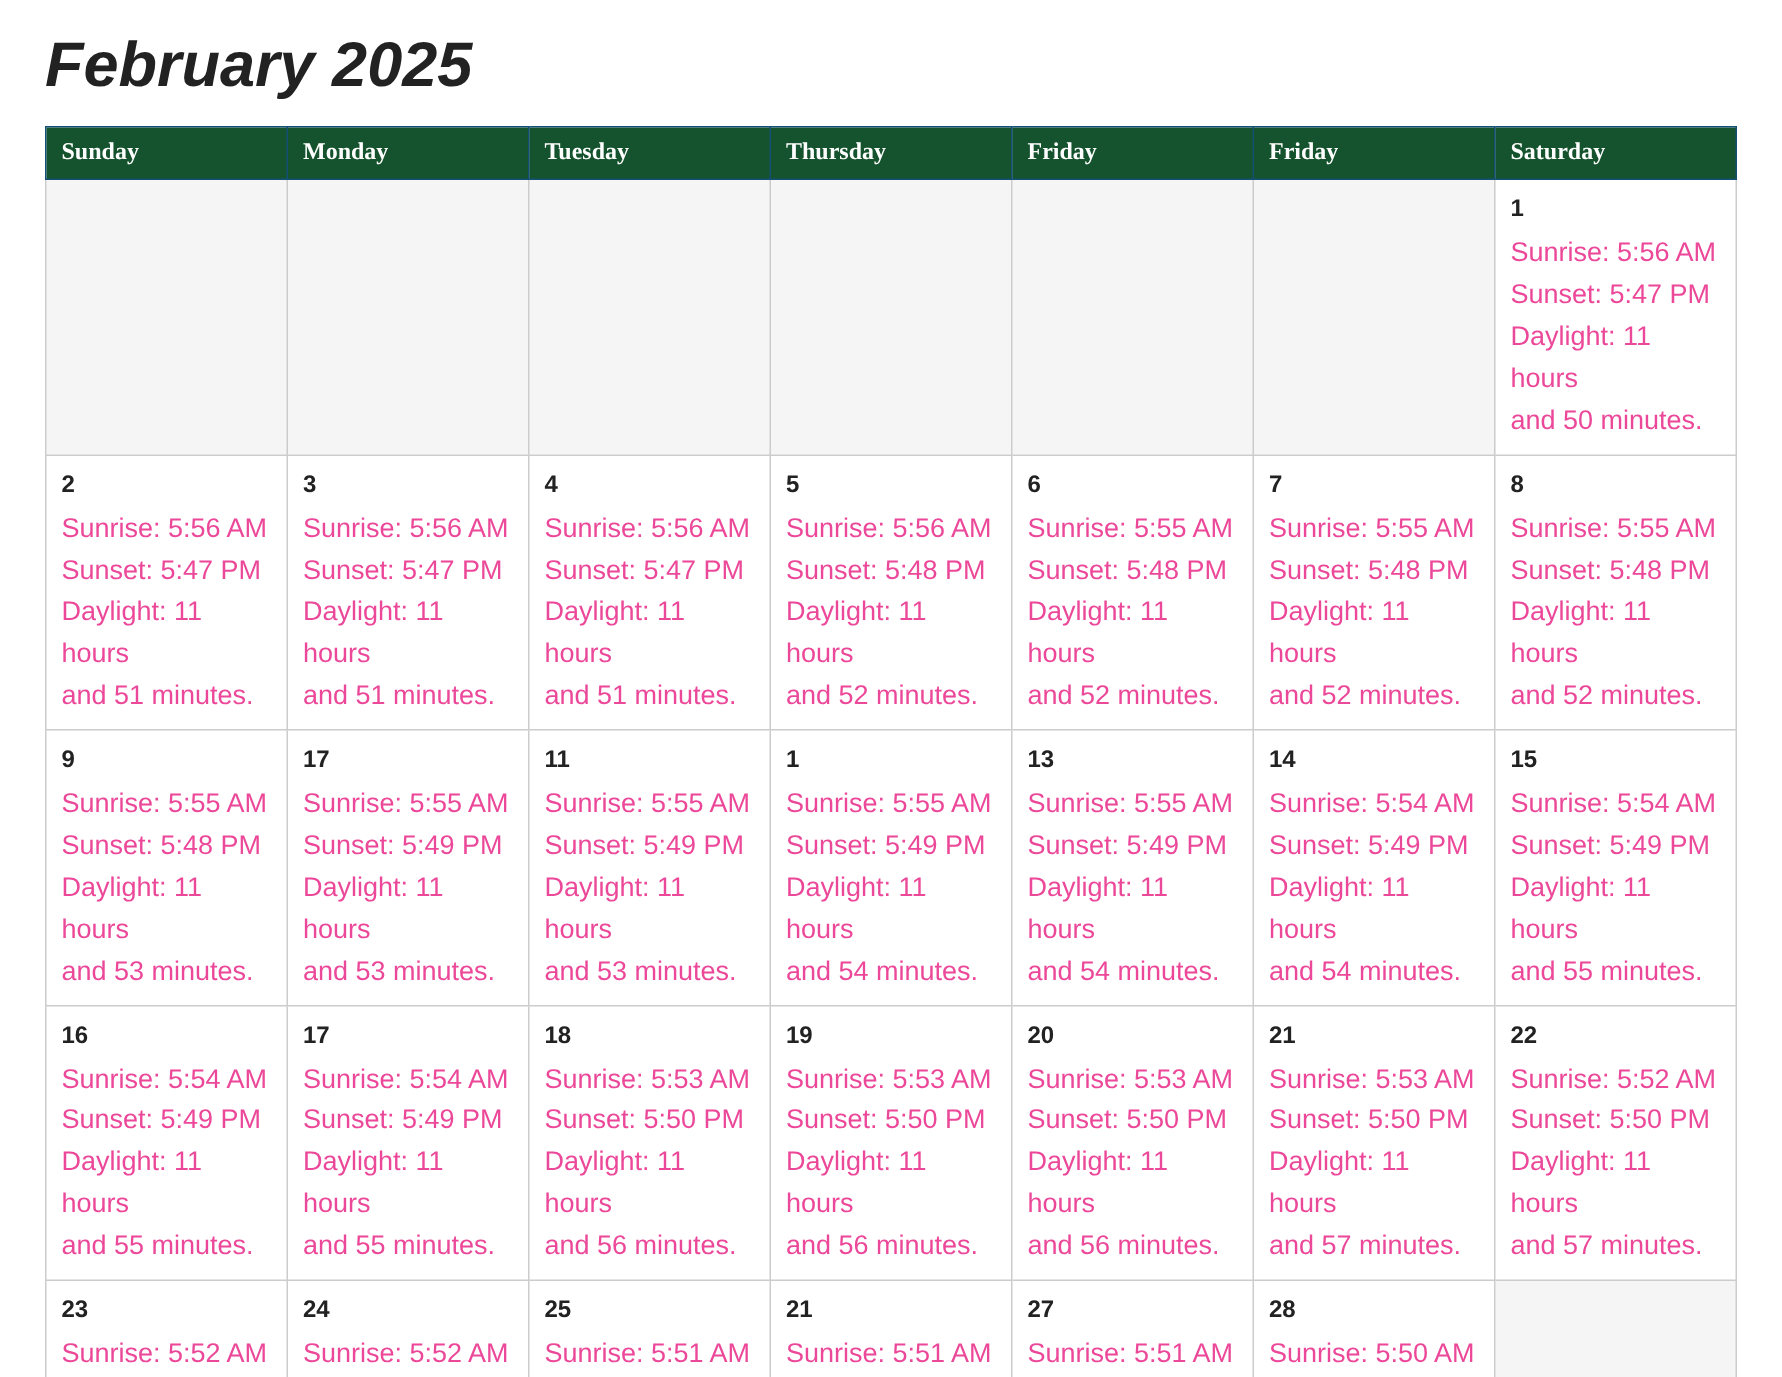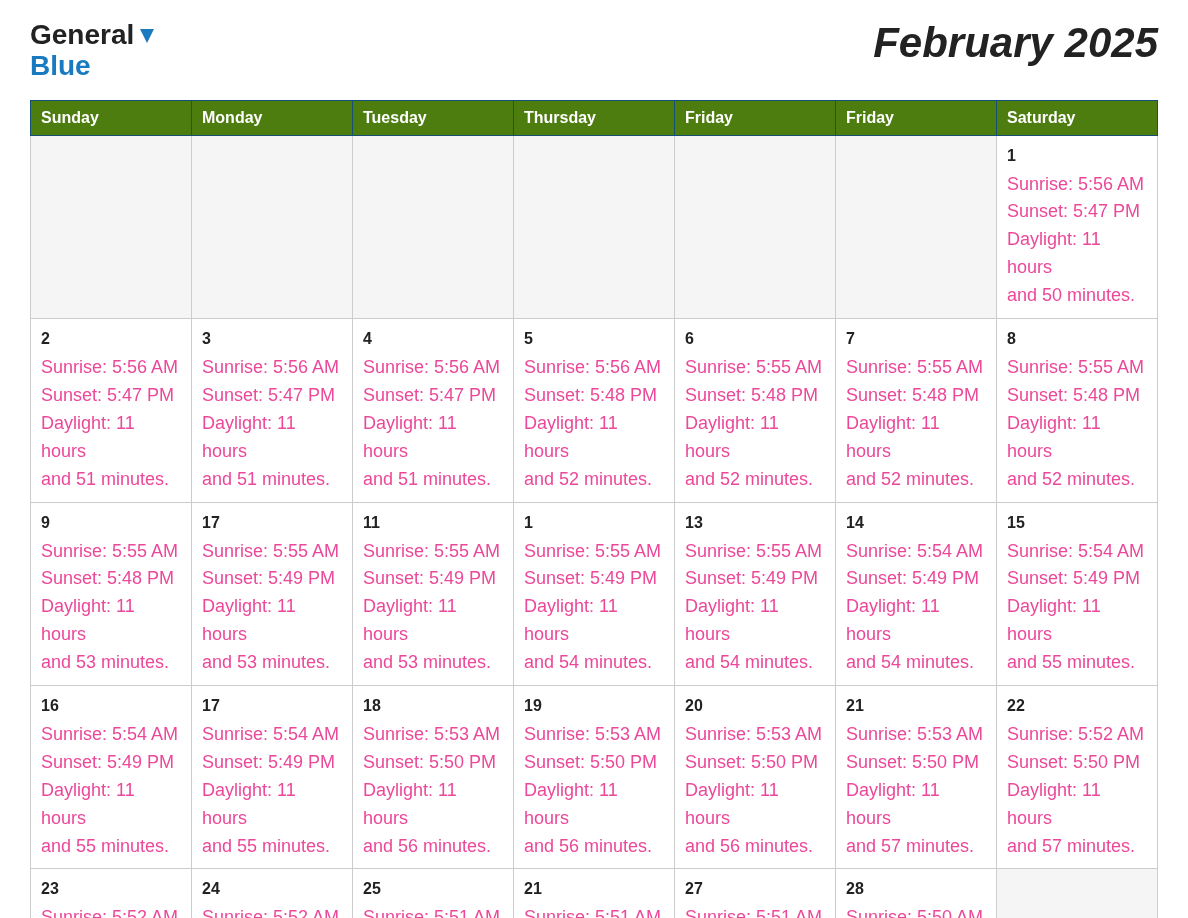--- a/index.html
+++ b/index.html
@@ -51,27 +51,28 @@
       font-size: 20px;
       color: #333;
       margin-top: 4px;
     }
     .calendar {
       width: 100%;
       border-collapse: collapse;
       table-layout: fixed;
     }
     .calendar thead tr th {
-      background: #4d7c0f;
+      background: #14532d;
       color: #fff;
       font-size: 16px;
       font-weight: bold;
       padding: 8px 10px;
       text-align: left;
       border: 1px solid #145074;
+      font-family: Liberation Serif, serif;
     }
     .calendar tbody tr td {
       vertical-align: top;
       padding: 8px 10px;
       border: 1px solid #ccc;
       min-height: 90px;
       font-size: 13px;
       line-height: 1.5;
       background: #fff;
     }
@@ -88,31 +89,20 @@
     .day-info {
       color: #ec4899;
       font-size: 18px;
       line-height: 1.55;
     }
   </style>
 </head>
 <body>
 
 <div class="header">
-  <div class="logo">
-    <div class="logo-text-row">
-      <span class="logo-general">General</span>
-      <svg width="22" height="22" viewBox="0 0 22 22" style="margin-left:2px;margin-top:2px;">
-        <polygon points="4,4 18,4 11,18" fill="#1a7abf"></polygon>
-      </svg>
-    </div>
-    <div class="logo-text-row">
-      <span class="logo-blue">Blue</span>
-    </div>
-  </div>
   <div class="title-area">
     <div class="month-title">February 2025</div>
   </div>
 </div>
 
 <table class="calendar">
   <thead>
     <tr>
     <th>Sunday</th>
         <th>Monday</th>

